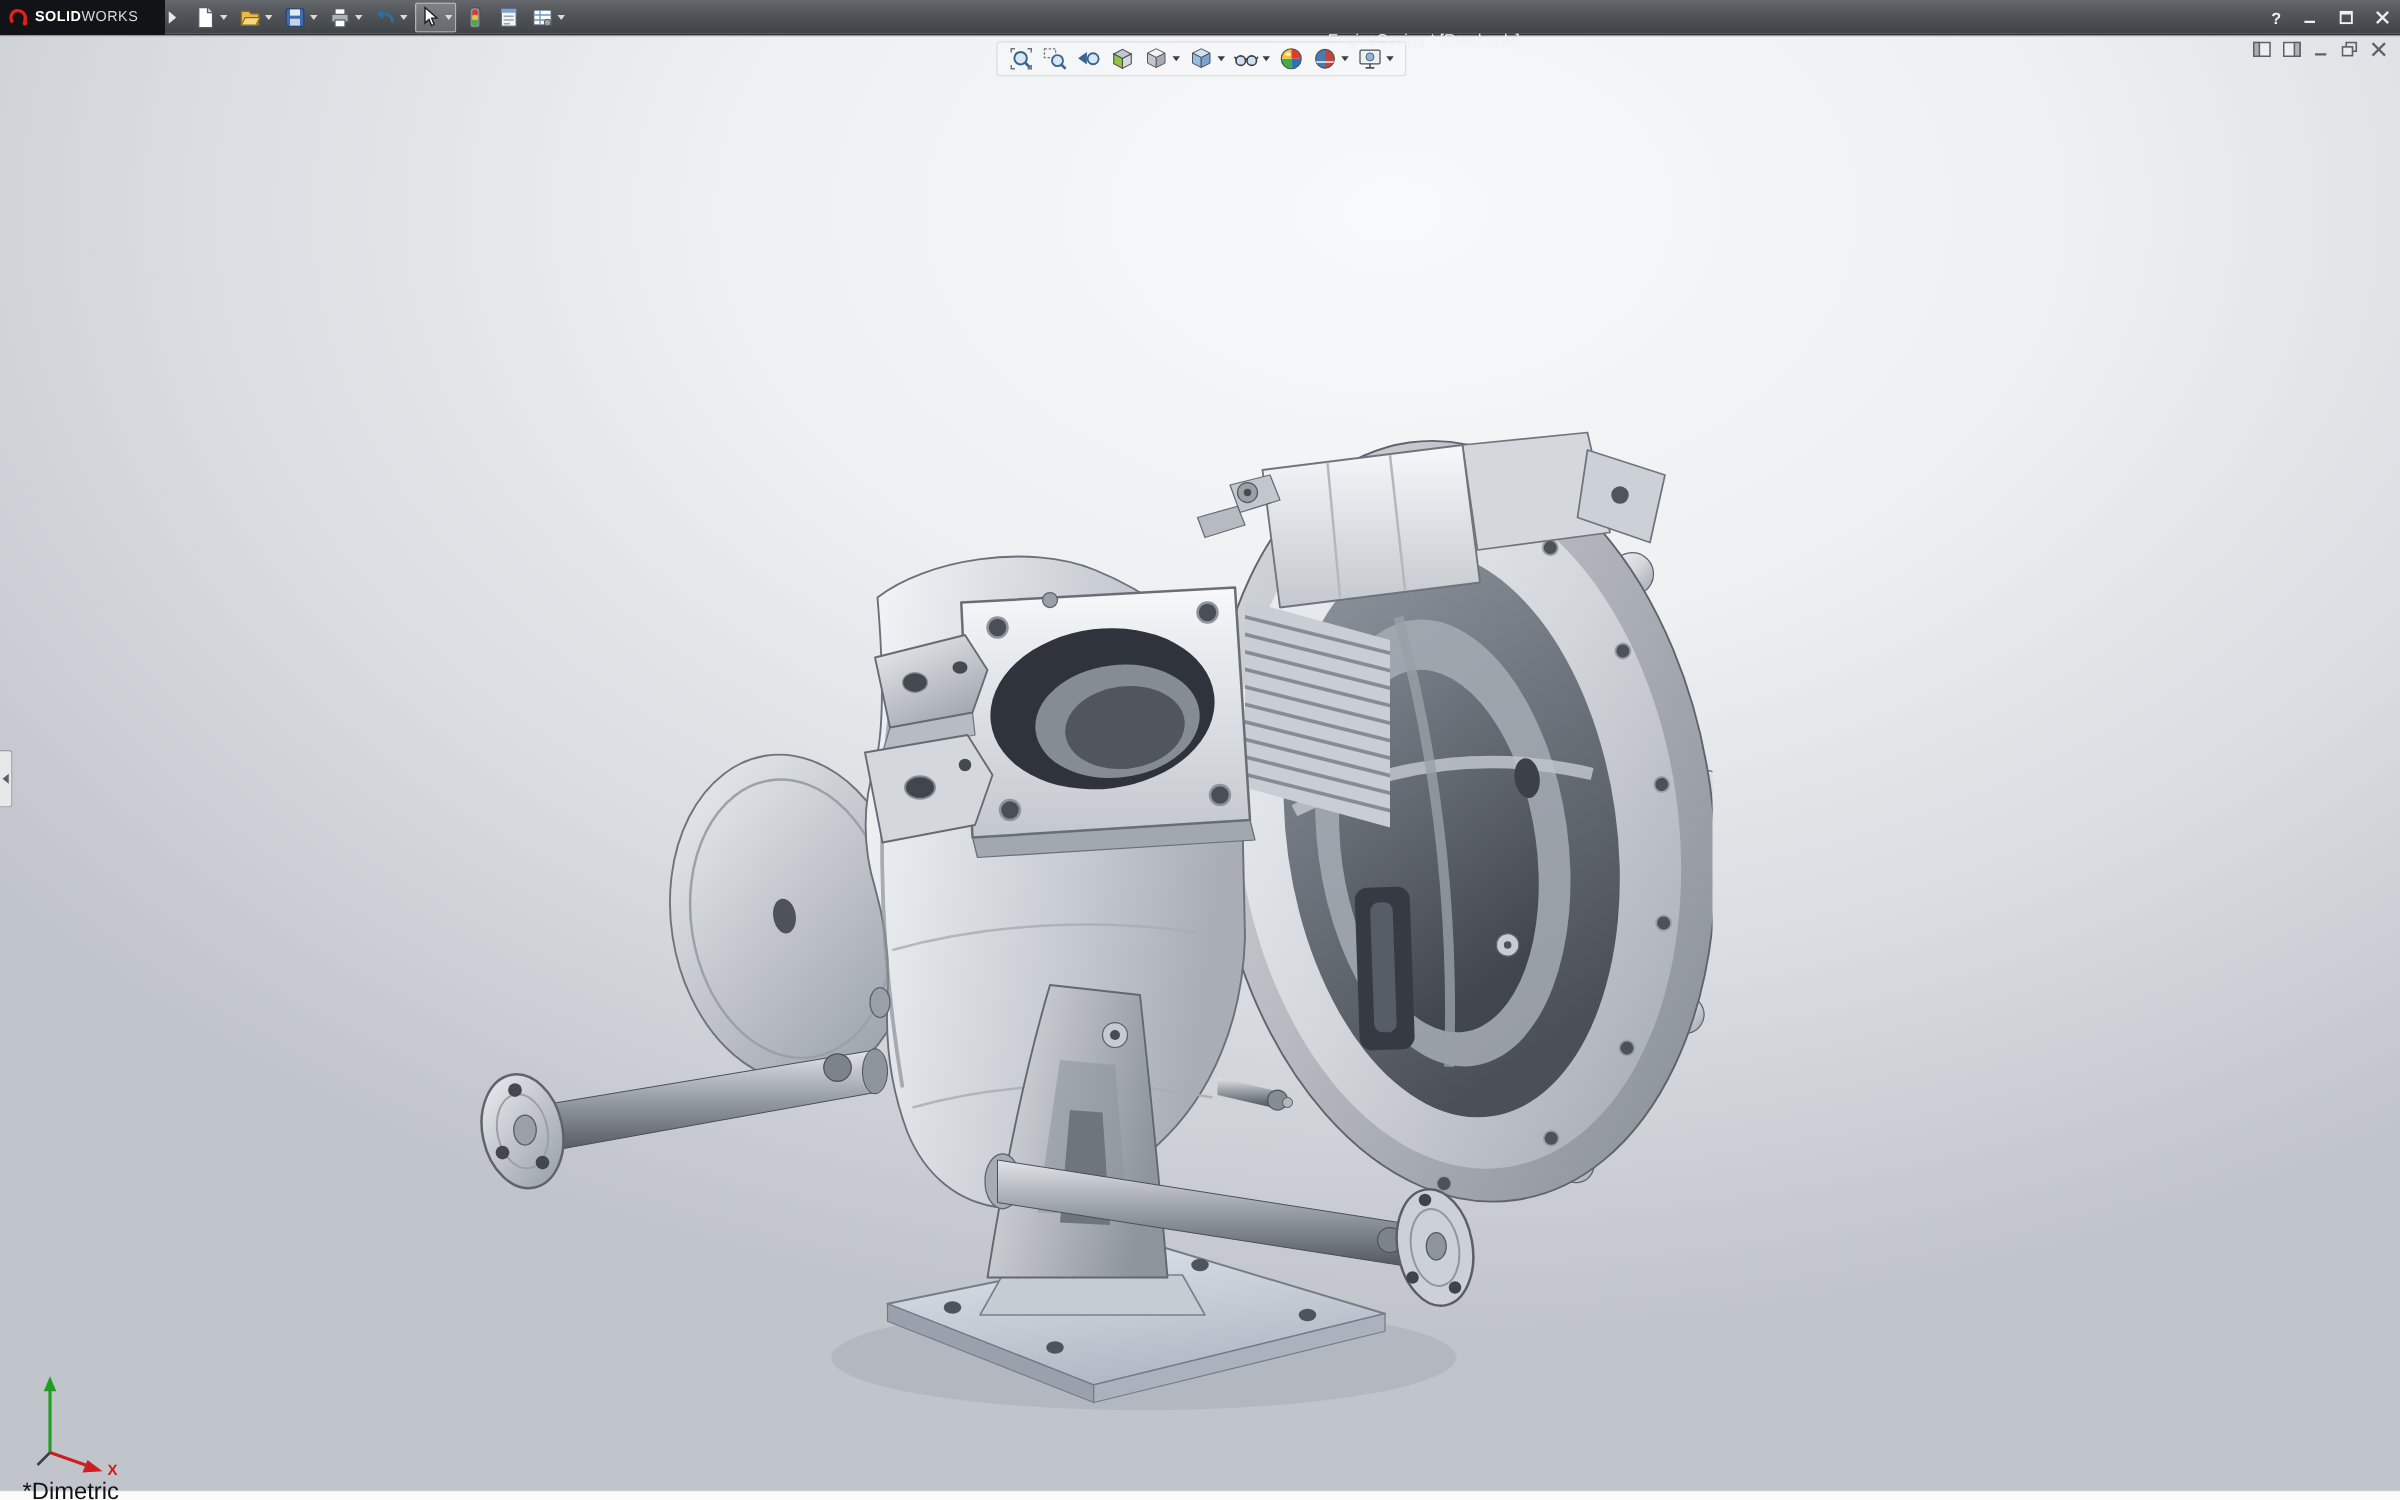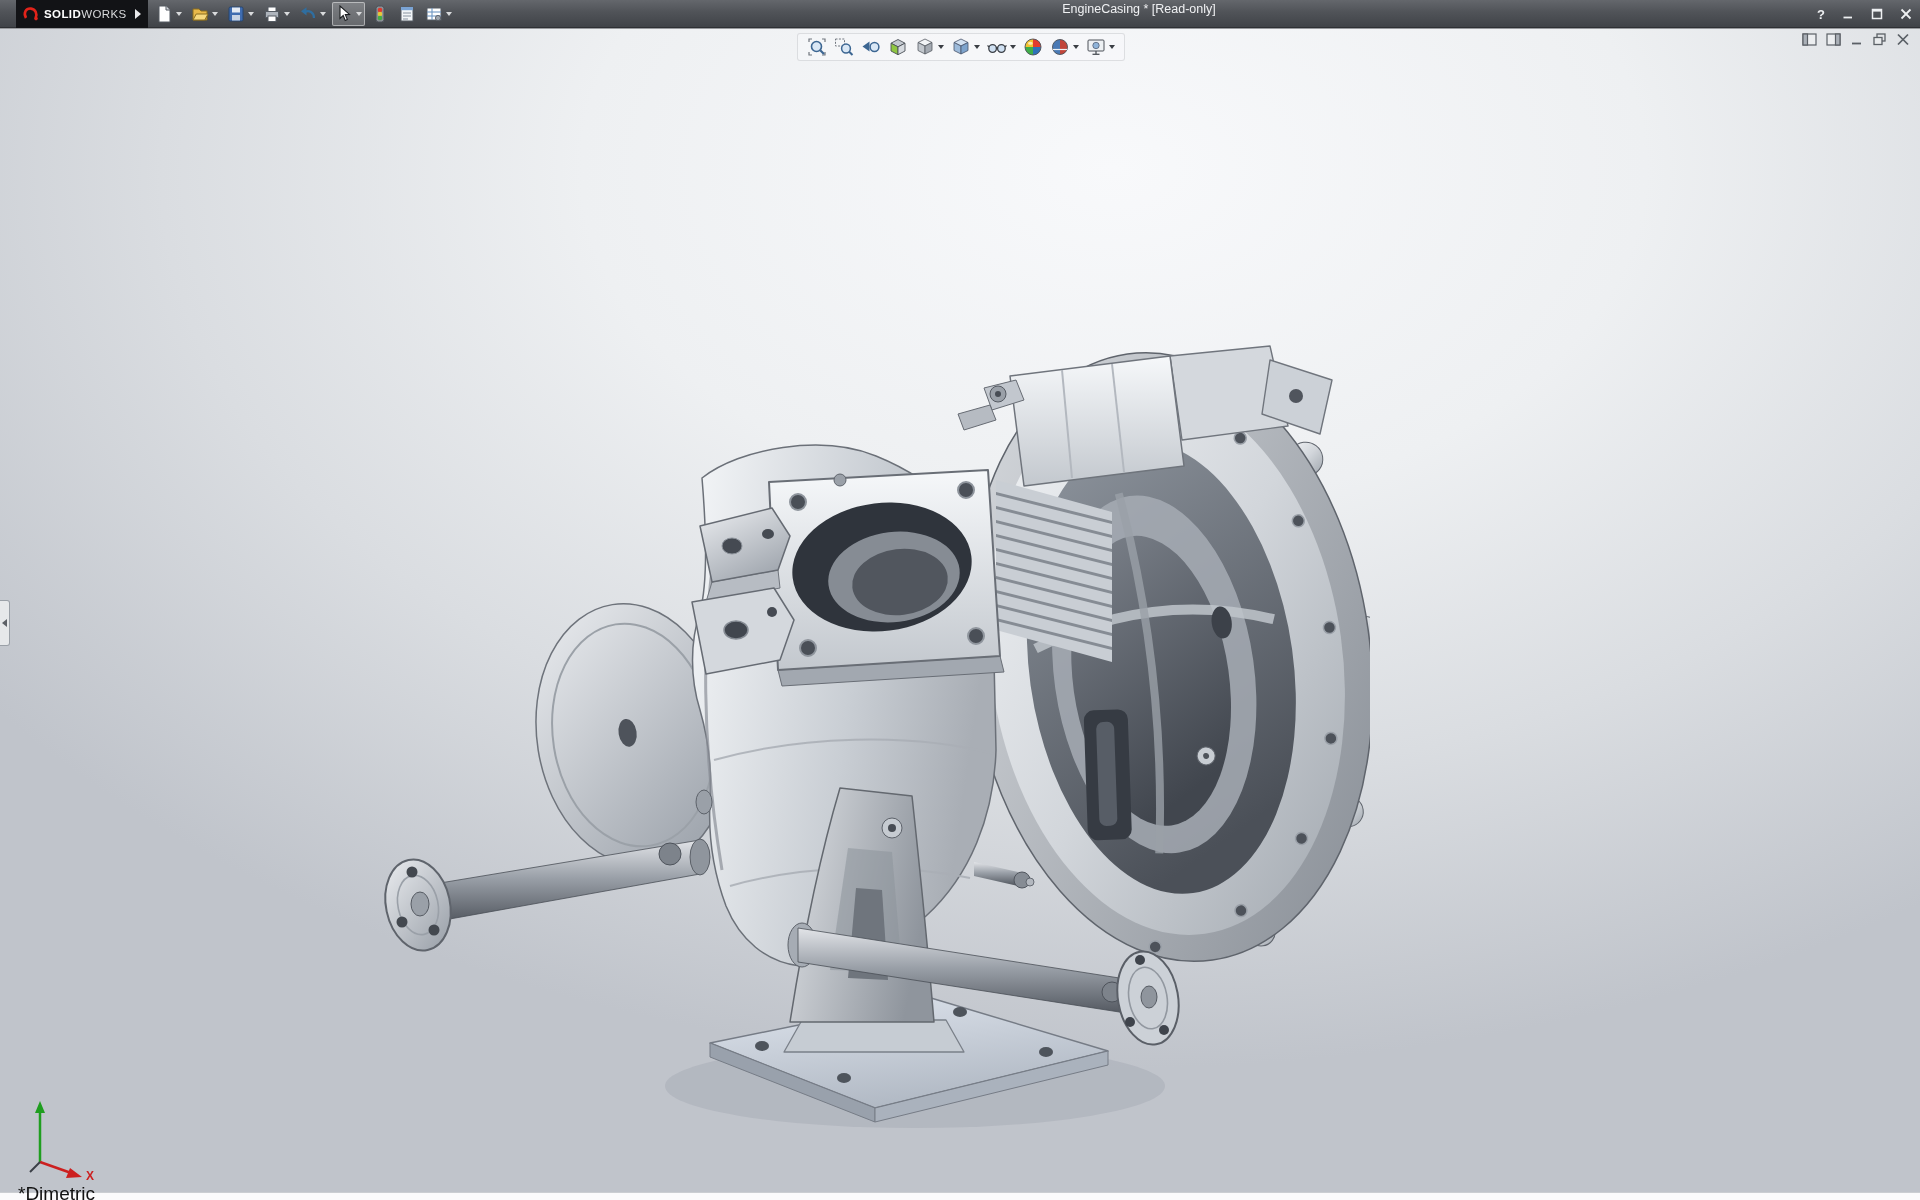--- a/index.html
+++ b/index.html
@@ -4,35 +4,35 @@
 <style>
   * { box-sizing: border-box; margin: 0; padding: 0; }
   html,body { width:1920px; height:1200px; overflow:hidden; font-family:"Liberation Sans", sans-serif; cursor:default; user-select:none; }
   body { position:relative; background:#d8dadd; }
 
   
   .titlebar { position:absolute; top:0; left:0; right:0; height:28px;
     background:linear-gradient(#64676c 0%, #505358 45%, #404348 100%);
     border-bottom:1px solid #2e3034; z-index:50; }
   .logo-block { position:absolute; left:0; top:0; width:132px; height:28px; background:#121316;
-    display:flex; align-items:center; padding-left:6px; gap:4px;margin-left:16px; }
+    display:flex; align-items:center; padding-left:6px; gap:4px; }
   .brand { color:#ffffff; font-size:11.5px; letter-spacing:.4px; white-space:nowrap; }
   .brand .bold { font-weight:bold; }
   .brand .light { font-weight:normal; color:#d8d9db; }
   .menu-arrow { position:absolute; left:135px; top:9px; width:0; height:0;
     border-top:5px solid transparent; border-bottom:5px solid transparent; border-left:6px solid #e8e9eb; }
 
   .qtoolbar { position:absolute; left:152px; top:0; height:28px; display:flex; align-items:center; gap:3px; }
   .qbtn { display:flex; align-items:center; height:24px; padding:0 3px; border-radius:2px; }
   .qbtn.selected { background:rgba(255,255,255,.20); box-shadow:inset 0 0 0 1px rgba(255,255,255,.45); }
   .caret-dn { width:0; height:0; border-left:3.5px solid transparent; border-right:3.5px solid transparent;
     border-top:4px solid #d9dbdd; margin-left:3px; }
   .caret-dark { border-top-color:#3a3e44; }
 
-  .title-text { position:absolute; left:1139px; top:2px; transform:translateX(-50%);
+  .title-text { position:absolute; left:1139px; top:25px; transform:translateX(-50%);
     color:#f0f1f3; font-size:12.5px; white-space:nowrap; }
 
   .win-controls { position:absolute; right:8px; top:0; height:28px; display:flex; align-items:center; gap:17px; }
   .win-controls .help { color:#eef0f2; font-size:13px; font-weight:bold; }
 
   
   .viewport { position:absolute; top:28px; left:0; right:0; bottom:8px;
     background:radial-gradient(ellipse 1400px 900px at 58% 12%, #f8f9fb 0%, #eef0f2 38%, #dadde1 68%, #c0c4cb 100%);
     border-top:1px solid #97999d; }
 

